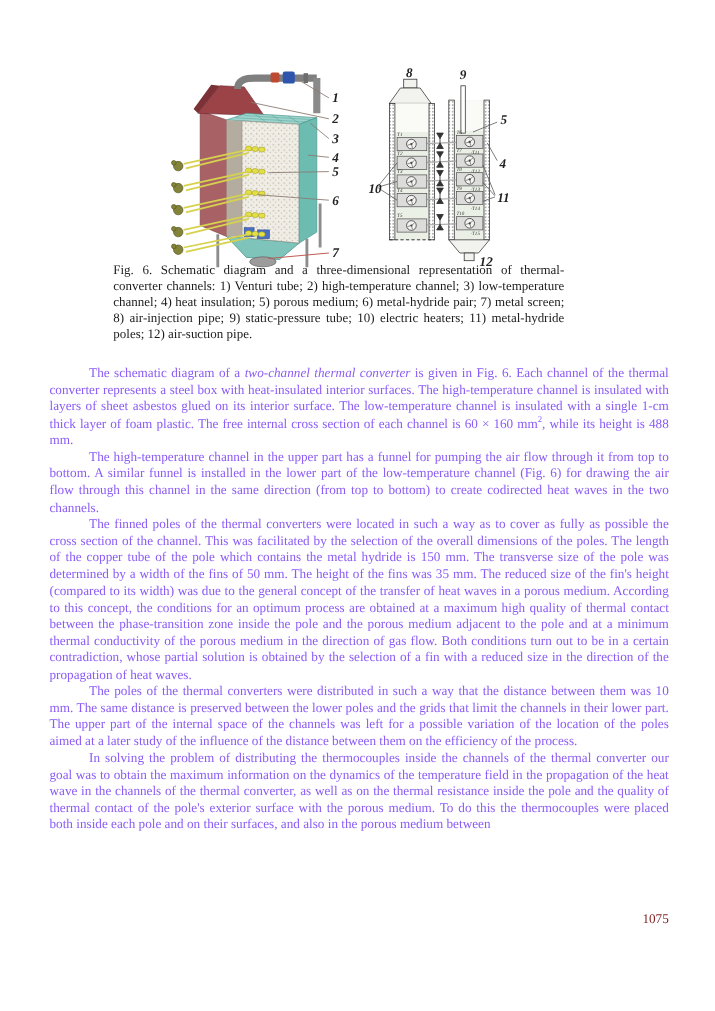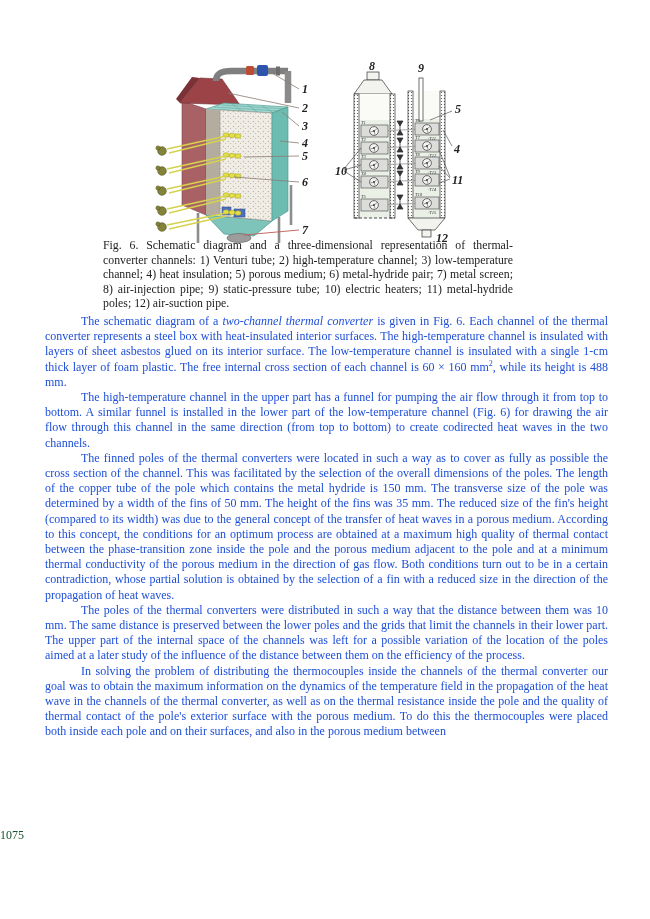--- a/index.html
+++ b/index.html
@@ -11,28 +11,28 @@
   .fig-schematic{position:absolute;left:335px;top:58px;width:195px;height:190px;}
   .fig-label{font:italic bold 12px "Liberation Serif",serif;fill:#222;}
   .fig-label-sm{font:italic 4.6px "Liberation Serif",serif;fill:#333;}
   .leader{stroke:#8a7b72;stroke-width:0.8;fill:none;}
   .leader-red{stroke:#bf5a52;stroke-width:0.9;fill:none;}
   .caption{
     position:absolute;left:103px;top:238px;width:410px;
     font-size:11.8px;line-height:14.6px;text-align:justify;color:#1c1c1c;
   }
   .body-text{
-    position:absolute;left:45px;top:314px;width:563px;
-    font-size:12px;line-height:15.2px;text-align:justify;color:#1d4ed8;
+    position:absolute;left:45px;top:332px;width:563px;
+    font-size:12px;line-height:15.2px;text-align:justify;color:#8b5cf6;
   }
   .body-text p{margin:0;text-indent:36px;}
   .body-text sup{font-size:8px;line-height:0;}
   .page-number{
-    position:absolute;left:0;top:828px;width:608px;text-align:left;
-    font-size:12px;color:#14532d;
+    position:absolute;left:0;top:828px;width:608px;text-align:right;
+    font-size:12px;color:#7f1d1d;
   }
 </style>
 </head>
 <body>
 
 <div class="page">
 
   <svg class="fig-3d" viewBox="0 0 195 180">
     <defs>
       <pattern id="speckle" width="5" height="5" patternUnits="userSpaceOnUse">

